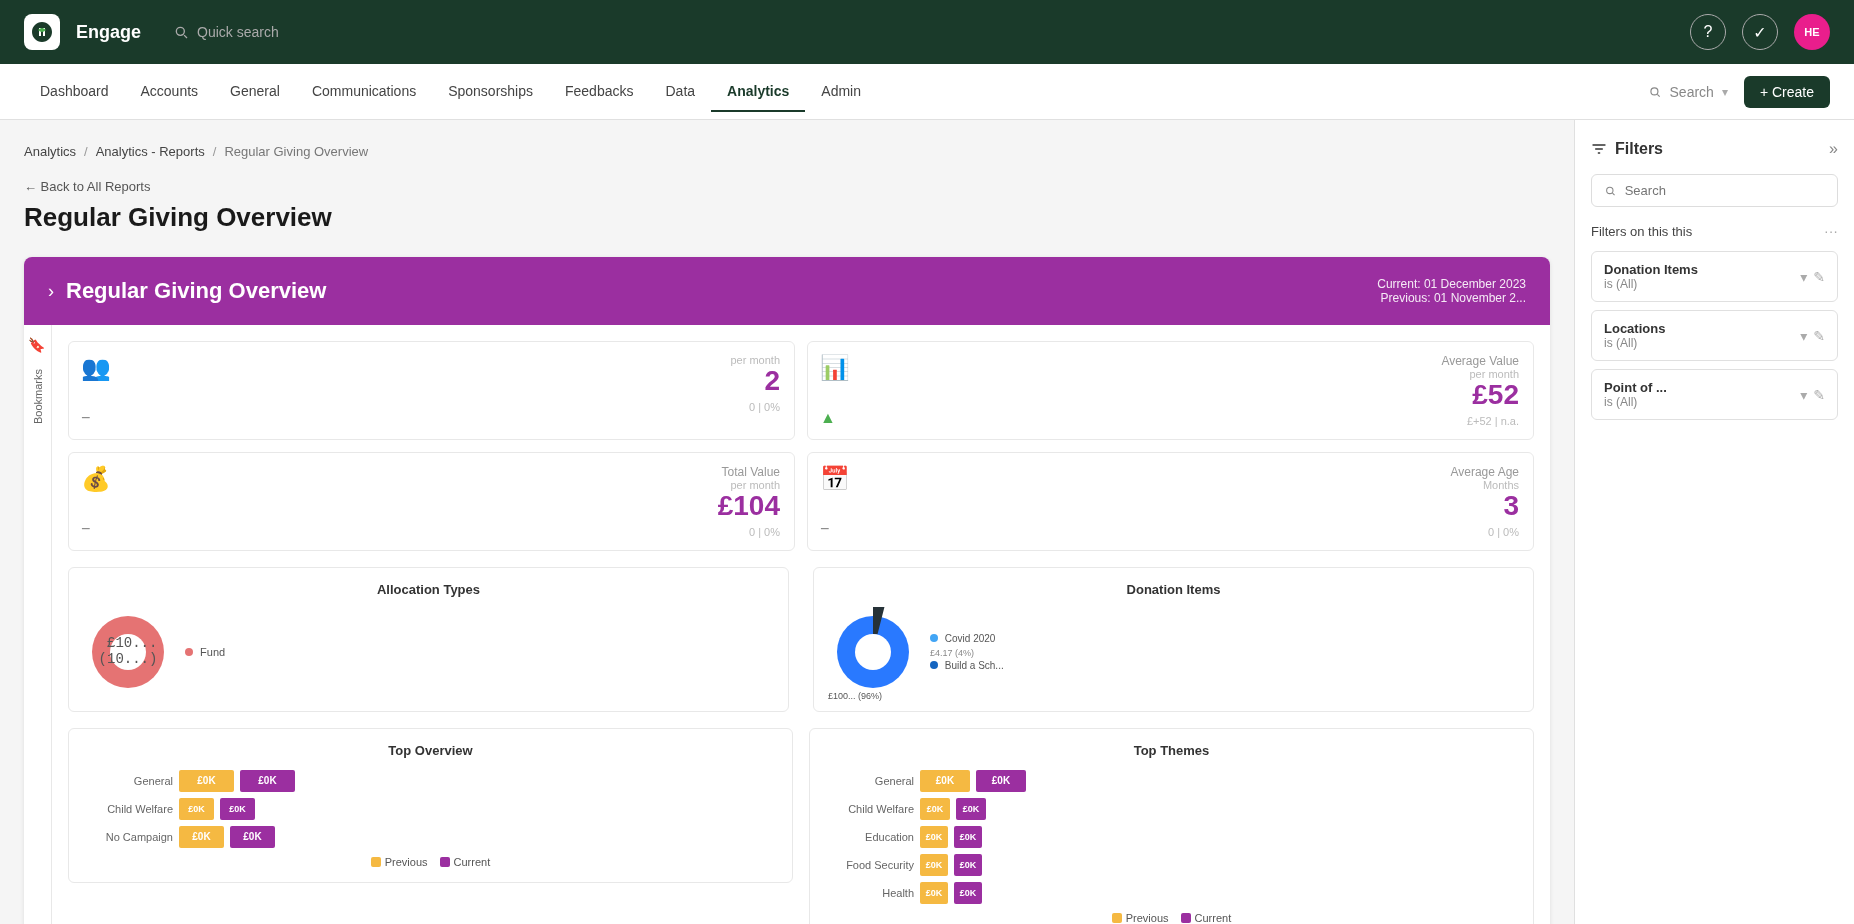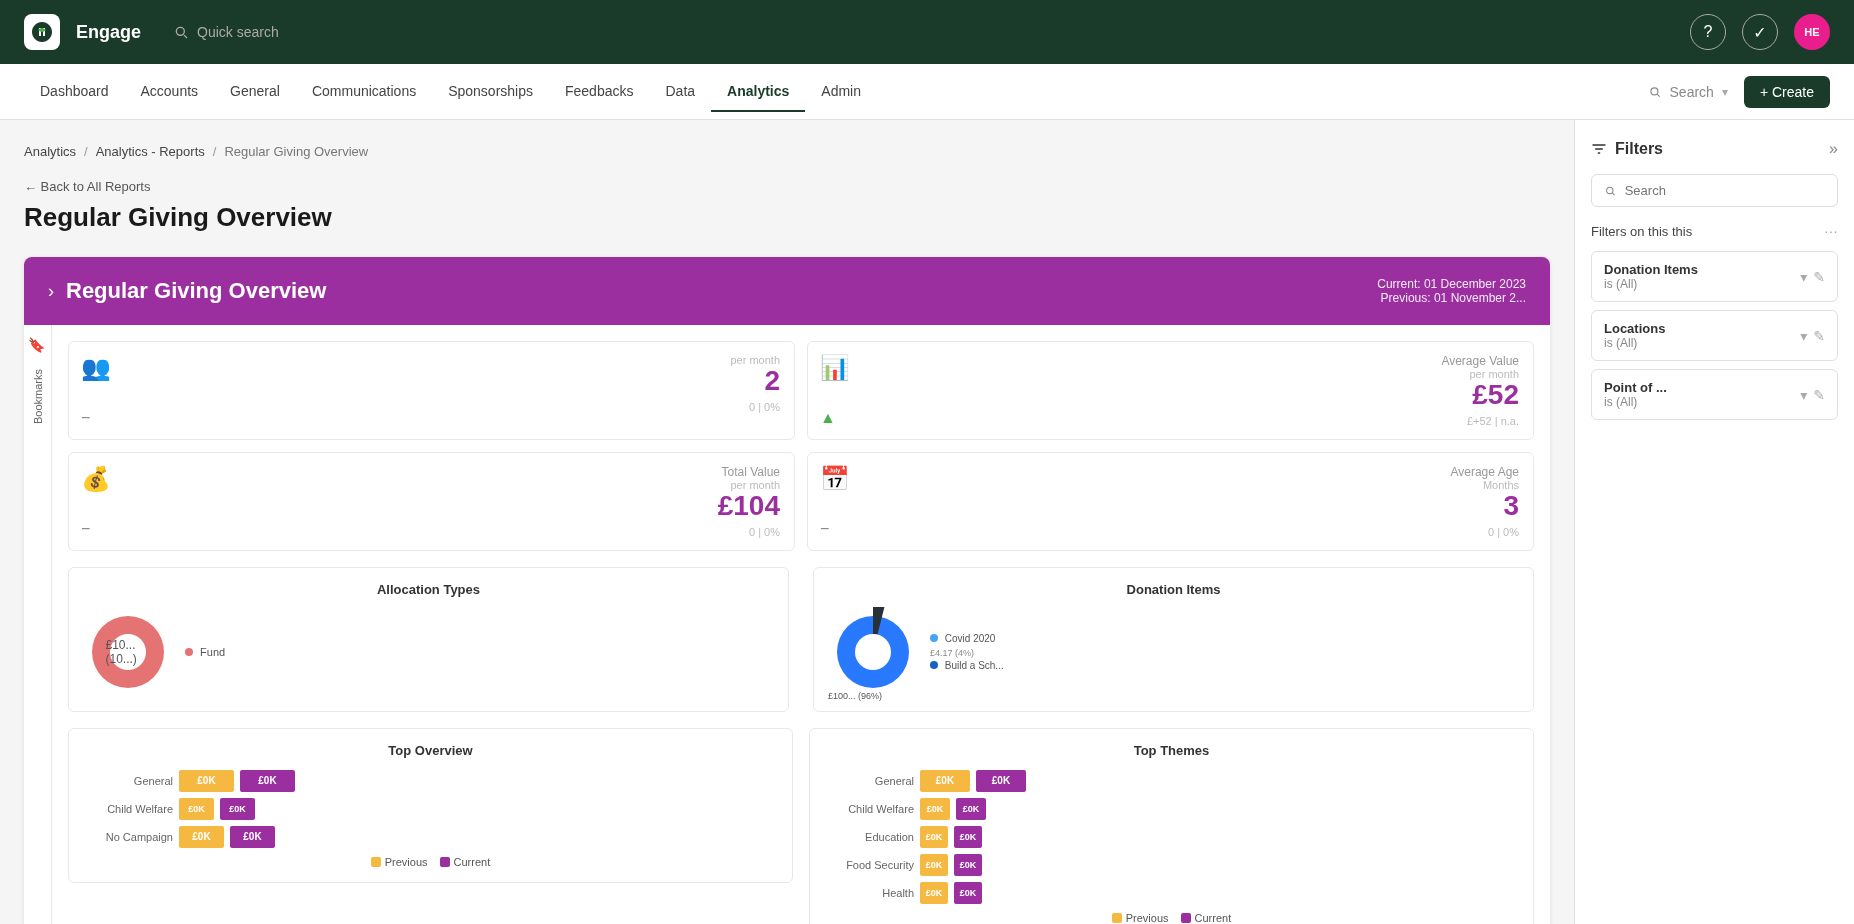--- a/index.html
+++ b/index.html
@@ -560,21 +560,21 @@
           <div class="small-charts-row">
 
             <div class="small-chart-card">
               <div class="small-chart-title">Allocation Types</div>
               <div class="donut-container">
                 <div style="position:relative; width:90px; height:90px; flex-shrink:0;">
                   <svg class="donut-svg" viewBox="0 0 90 90">
                     <circle cx="45" cy="45" r="36" fill="#e57373"></circle>
                     <circle cx="45" cy="45" r="18" fill="white"></circle>
                   </svg>
-                  <div style="position:absolute;top:50%;left:50%;transform:translate(-50%,-50%);font-size:12px;color:#555;text-align:left;line-height:1.2;">
+                  <div style="position:absolute;top:50%;left:50%;transform:translate(-50%,-50%);font-size:14px;color:#555;text-align:right;line-height:1.2;font-family:Liberation Mono, monospace;">
                     <span>£10...(10...)</span>
                   </div>
                 </div>
                 <div class="donut-legend">
                   <div>
                     <span class="legend-dot" style="background:#e57373;"></span>
                     <span>Fund</span>
                   </div>
                 </div>
               </div>

